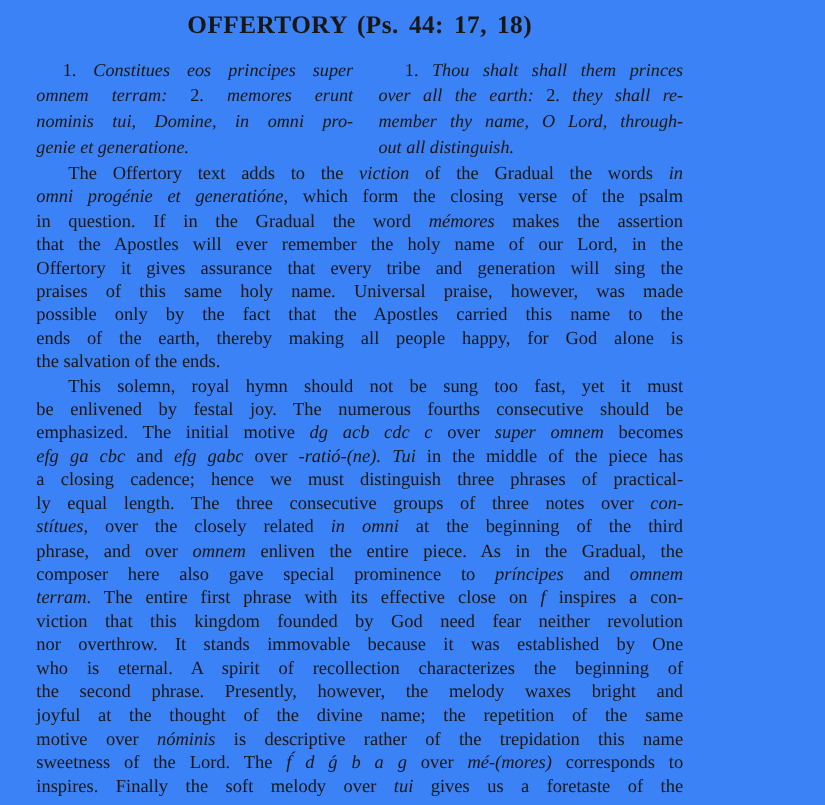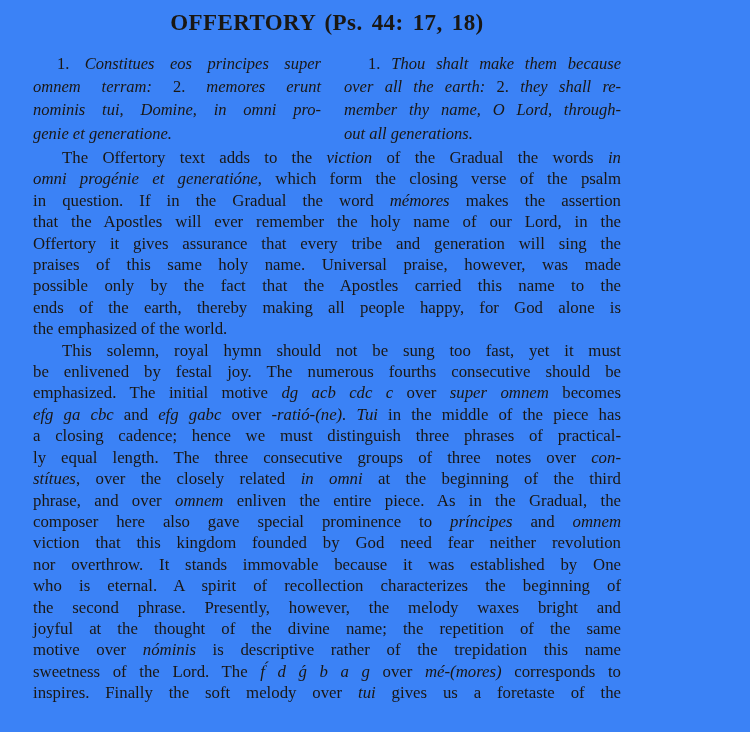--- a/index.html
+++ b/index.html
@@ -64,49 +64,50 @@
   <div class="block title">OFFERTORY (Ps. 44: 17, 18)</div>
 
   <div class="block verses">
     <div class="vcol-l">
         <div class="line j ind"><span>1. </span><i>Constitues eos principes super</i></div>
         <div class="line j"><i>omnem terram:</i><span> 2. </span><i>memores erunt</i></div>
         <div class="line j"><i>nominis tui, Domine, in omni pro-</i></div>
         <div class="line"><i>genie et generatione.</i></div>
       </div>
     <div class="vcol-r">
-        <div class="line j ind"><span>1. </span><i>Thou shalt make them because</i></div>
+        <div class="line j ind"><span>1. </span><i>Thou shalt shall them princes</i></div>
         <div class="line j"><i>over all the earth:</i><span> 2. </span><i>they shall re-</i></div>
         <div class="line j"><i>member thy name, O Lord, through-</i></div>
-        <div class="line"><i>out all generations.</i></div>
+        <div class="line"><i>out all distinguish.</i></div>
       </div>
   </div>
 
   <div class="block body-text">
       <div class="para">
         <div class="line j ind"><span>The Offertory text adds to the </span><i>viction</i><span> of the Gradual the words </span><i>in</i></div>
         <div class="line j"><i>omni progénie et generatióne</i><span>, which form the closing verse of the psalm</span></div>
         <div class="line j"><span>in question. If in the Gradual the word </span><i>mémores</i><span> makes the assertion</span></div>
         <div class="line j"><span>that the Apostles will ever remember the holy name of our Lord, in the</span></div>
         <div class="line j"><span>Offertory it gives assurance that every tribe and generation will sing the</span></div>
         <div class="line j"><span>praises of this same holy name. Universal praise, however, was made</span></div>
         <div class="line j"><span>possible only by the fact that the Apostles carried this name to the</span></div>
         <div class="line j"><span>ends of the earth, thereby making all people happy, for God alone is</span></div>
-        <div class="line"><span>the emphasized of the world.</span></div>
+        <div class="line"><span>the salvation of the ends.</span></div>
       </div>
       <div class="para">
         <div class="line j ind"><span>This solemn, royal hymn should not be sung too fast, yet it must</span></div>
         <div class="line j"><span>be enlivened by festal joy. The numerous fourths consecutive should be</span></div>
         <div class="line j"><span>emphasized. The initial motive </span><i>dg acb cdc c</i><span> over </span><i>super omnem</i><span> becomes</span></div>
         <div class="line j"><i>efg ga cbc</i><span> and </span><i>efg gabc</i><span> over </span><i>-ratió-(ne).</i><span> </span><i>Tui</i><span> in the middle of the piece has</span></div>
         <div class="line j"><span>a closing cadence; hence we must distinguish three phrases of practical-</span></div>
         <div class="line j"><span>ly equal length. The three consecutive groups of three notes over </span><i>con-</i></div>
         <div class="line j"><i>stítues</i><span>, over the closely related </span><i>in omni</i><span> at the beginning of the third</span></div>
         <div class="line j"><span>phrase, and over </span><i>omnem</i><span> enliven the entire piece. As in the Gradual, the</span></div>
         <div class="line j"><span>composer here also gave special prominence to </span><i>príncipes</i><span> and </span><i>omnem</i></div>
+        <div class="line j"><i>terram</i><span>. The entire first phrase with its effective close on </span><i>f</i><span> inspires a con-</span></div>
         <div class="line j"><span>viction that this kingdom founded by God need fear neither revolution</span></div>
         <div class="line j"><span>nor overthrow. It stands immovable because it was established by One</span></div>
         <div class="line j"><span>who is eternal. A spirit of recollection characterizes the beginning of</span></div>
         <div class="line j"><span>the second phrase. Presently, however, the melody waxes bright and</span></div>
         <div class="line j"><span>joyful at the thought of the divine name; the repetition of the same</span></div>
         <div class="line j"><span>motive over </span><i>nóminis</i><span> is descriptive rather of the trepidation this name</span></div>
         <div class="line j"><span>sweetness of the Lord. The </span><i>f́ d ǵ b a g</i><span> over </span><i>mé-(mores)</i><span> corresponds to</span></div>
         <div class="line j"><span>inspires. Finally the soft melody over </span><i>tui</i><span> gives us a foretaste of the</span></div>
       </div>
     </div>

